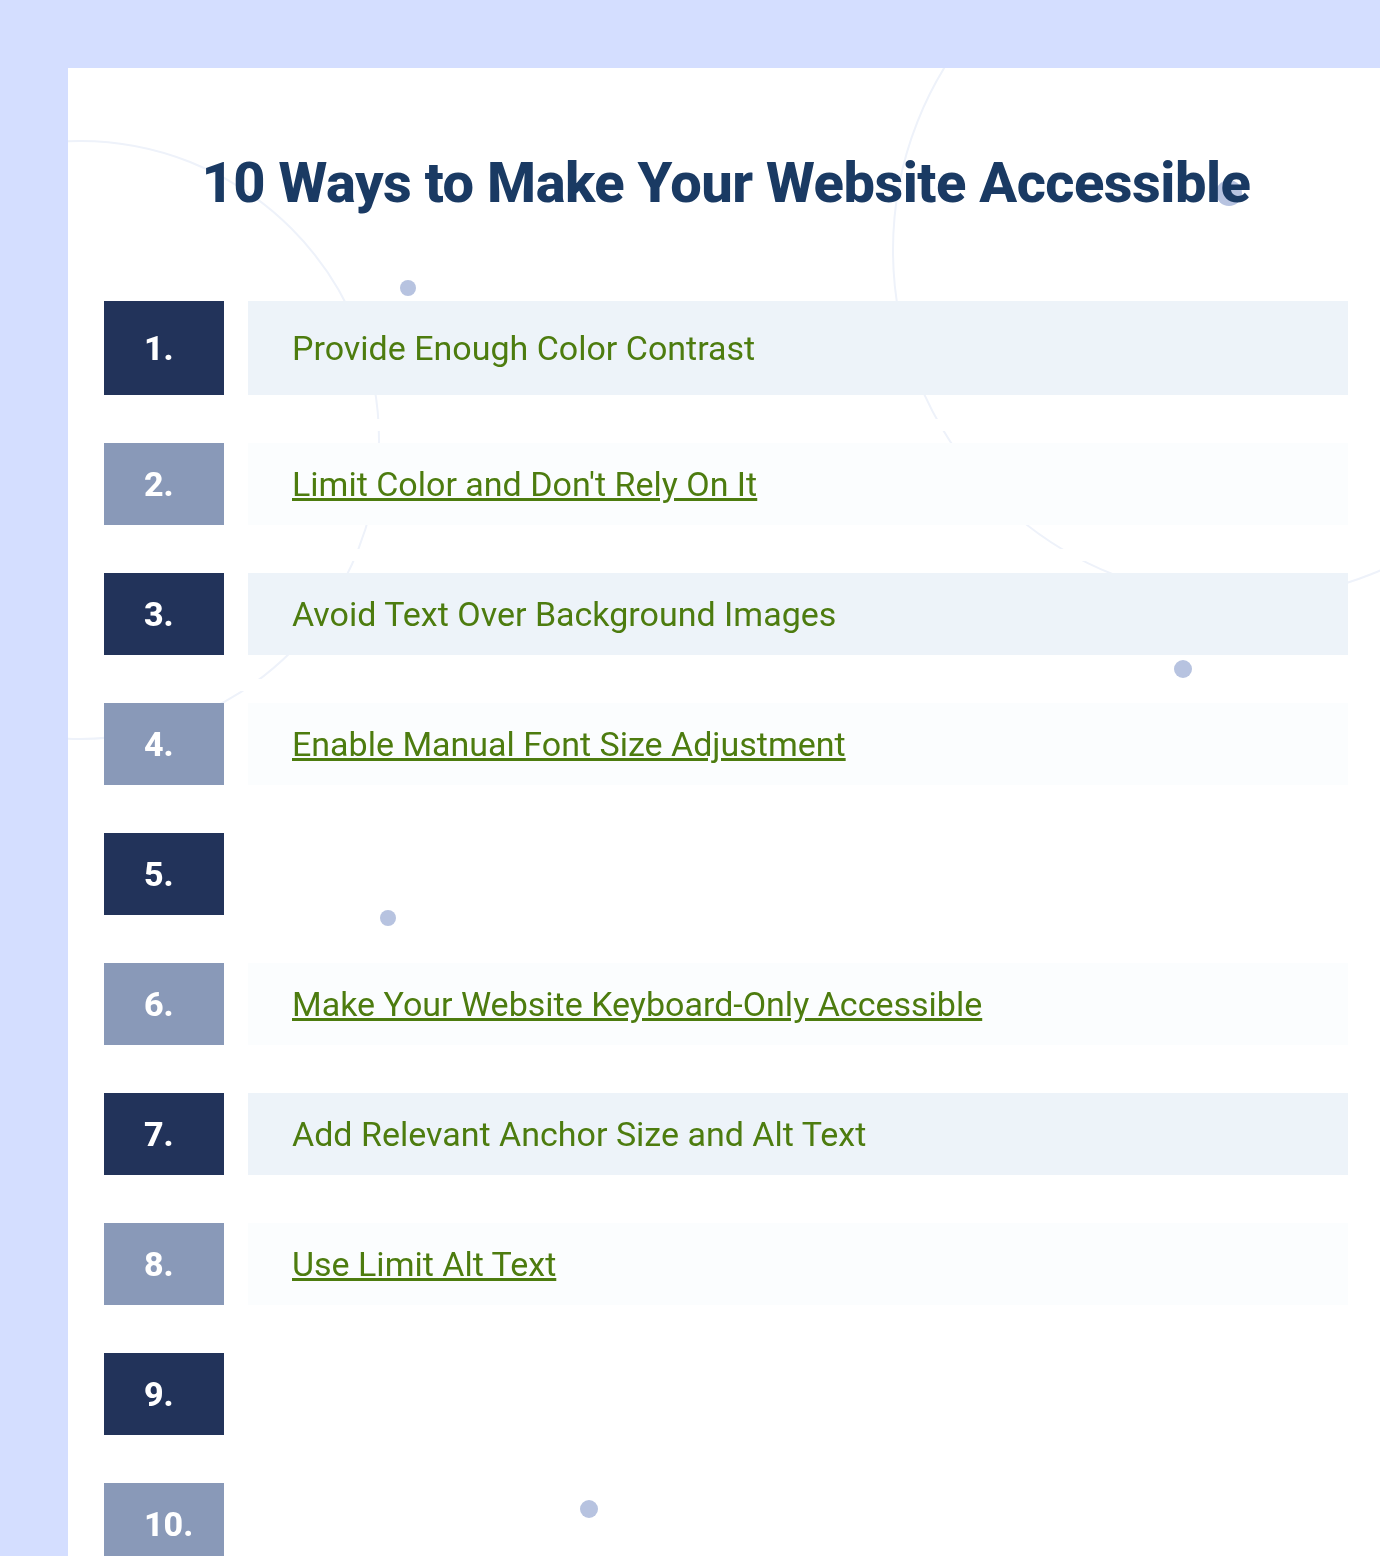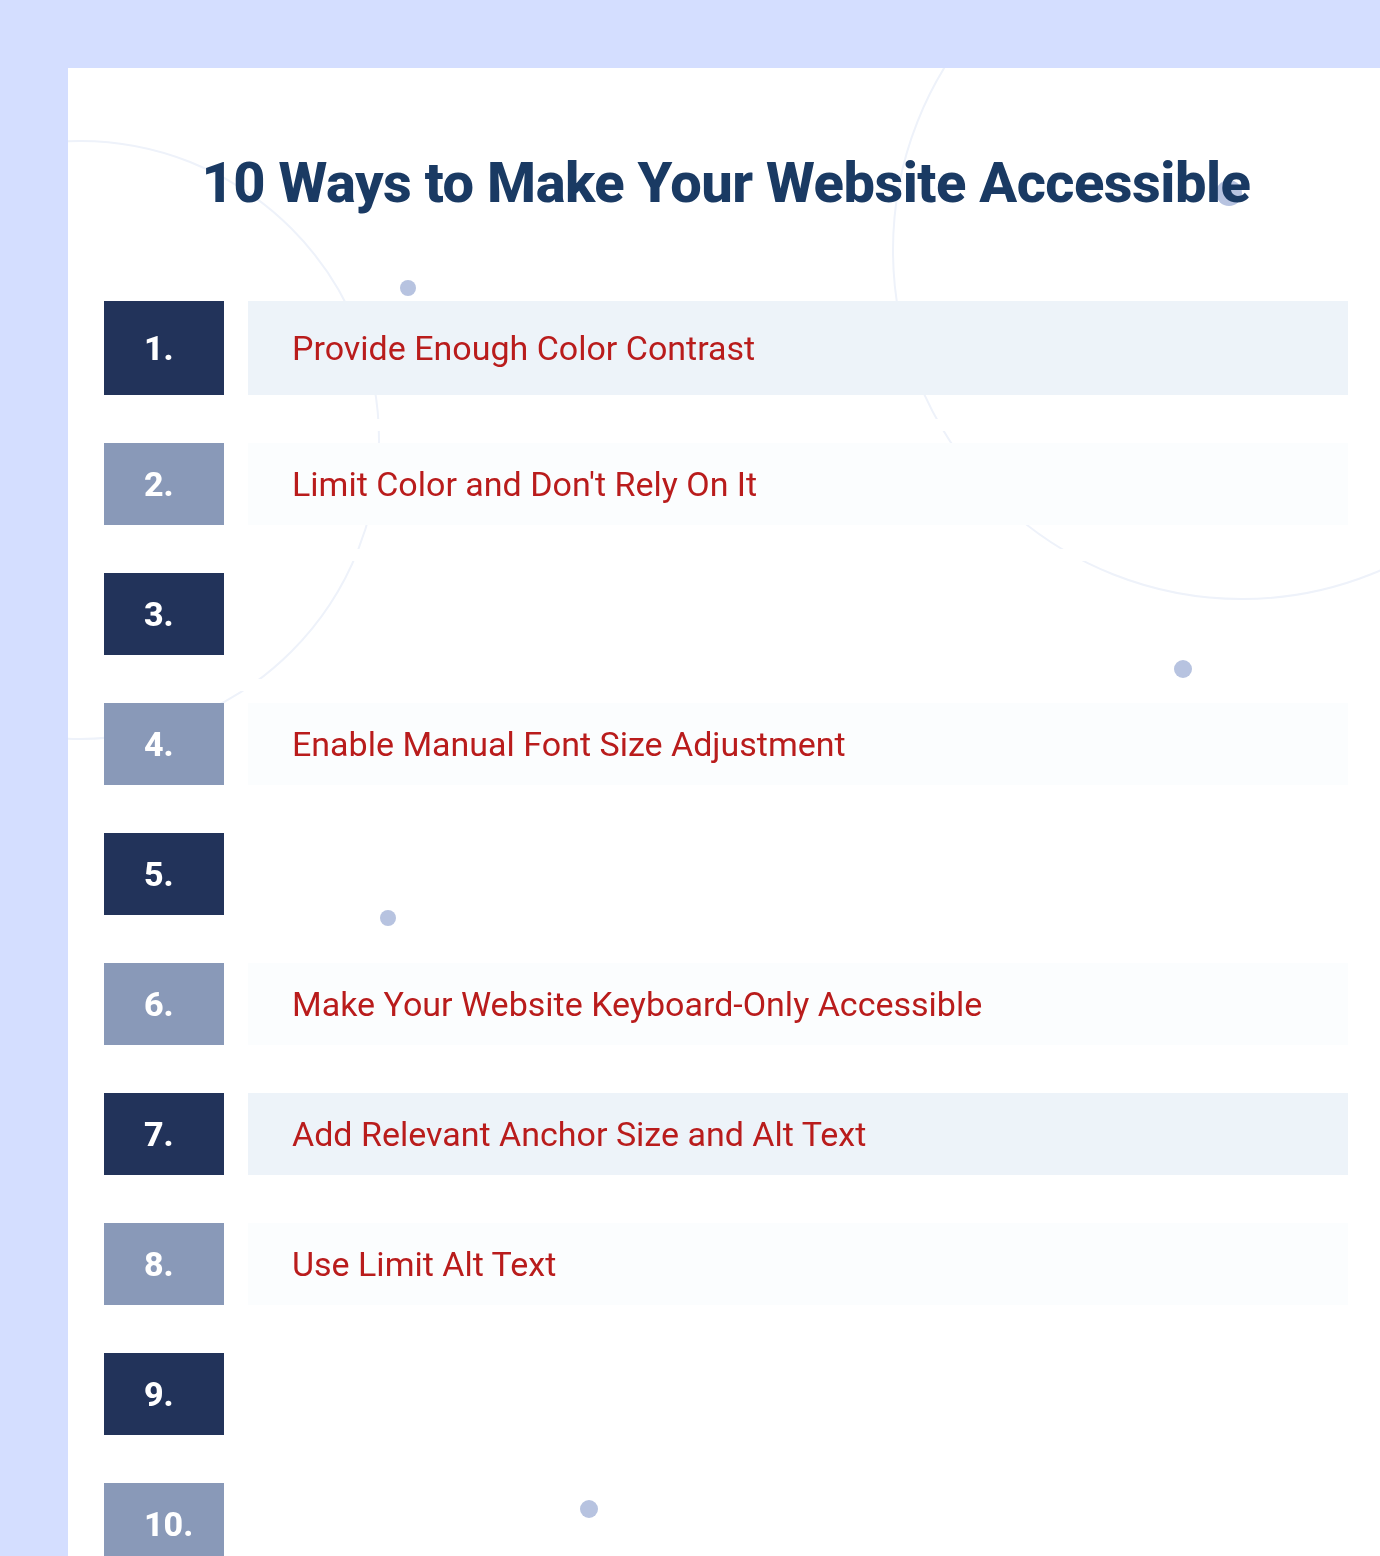--- a/index.html
+++ b/index.html
@@ -82,25 +82,25 @@
       color: #ffffff;
     }
     .num-cell.dark { background: #22335a; }
     .num-cell.light { background: #8999b8; }
     .text-cell {
       flex: 1;
       display: flex;
       align-items: center;
       padding-left: 44px;
       font-size: 34px;
-      color: #b91c1c;
+      color: #4d7c0f;
       background: #edf3f9;
       font-weight: 400;
     }
-    .row.alt .text-cell { background: #fbfdfe; }
+    .row.alt .text-cell { background: #fbfdfe; text-decoration: underline; }
   </style>
 </head>
 <body>
 
 <div class="card">
   <div class="swirl1"></div>
   <div class="swirl2"></div>
   <div class="dot d1"></div>
   <div class="dot d2"></div>
   <div class="dot d3"></div>
@@ -115,20 +115,21 @@
     <div class="row">
       <div class="num-cell dark">1.</div>
       <div class="text-cell">Provide Enough Color Contrast</div>
     </div>
     <div class="row alt">
       <div class="num-cell light">2.</div>
       <div class="text-cell">Limit Color and Don't Rely On It</div>
     </div>
     <div class="row">
       <div class="num-cell dark">3.</div>
+      <div class="text-cell">Avoid Text Over Background Images</div>
     </div>
     <div class="row alt">
       <div class="num-cell light">4.</div>
       <div class="text-cell">Enable Manual Font Size Adjustment</div>
     </div>
     <div class="row">
       <div class="num-cell dark">5.</div>
     </div>
     <div class="row alt">
       <div class="num-cell light">6.</div>

